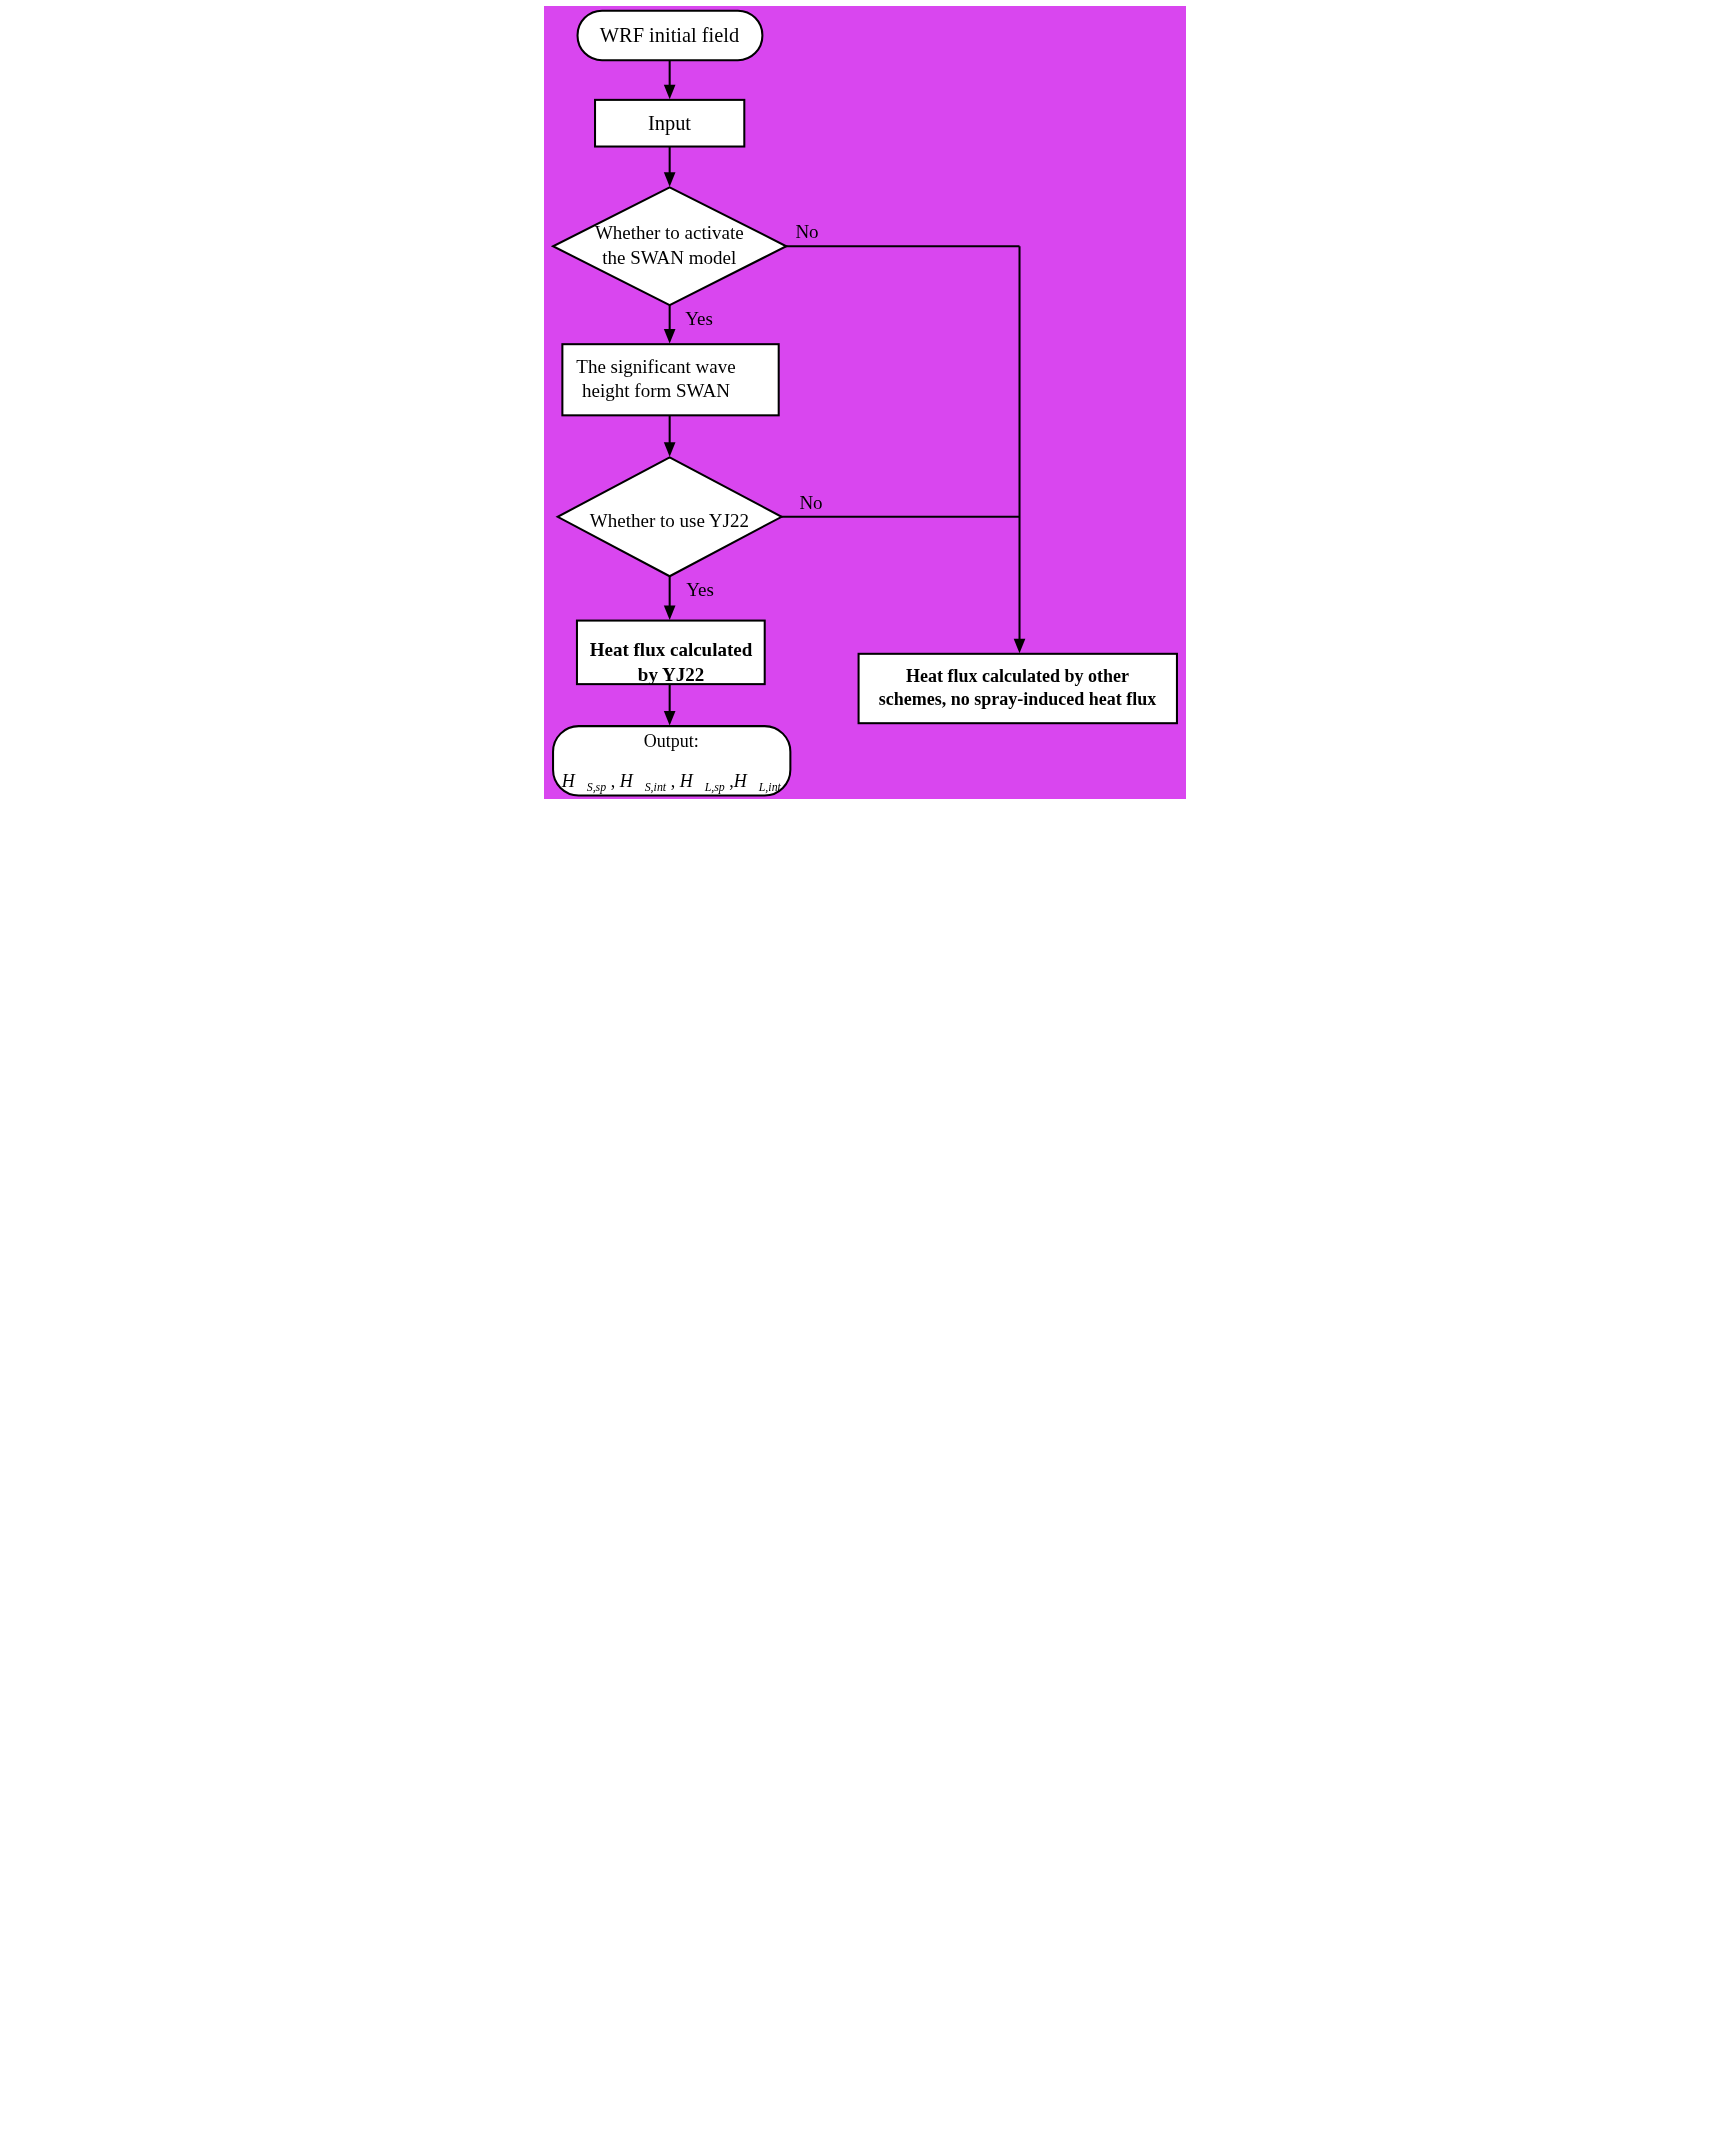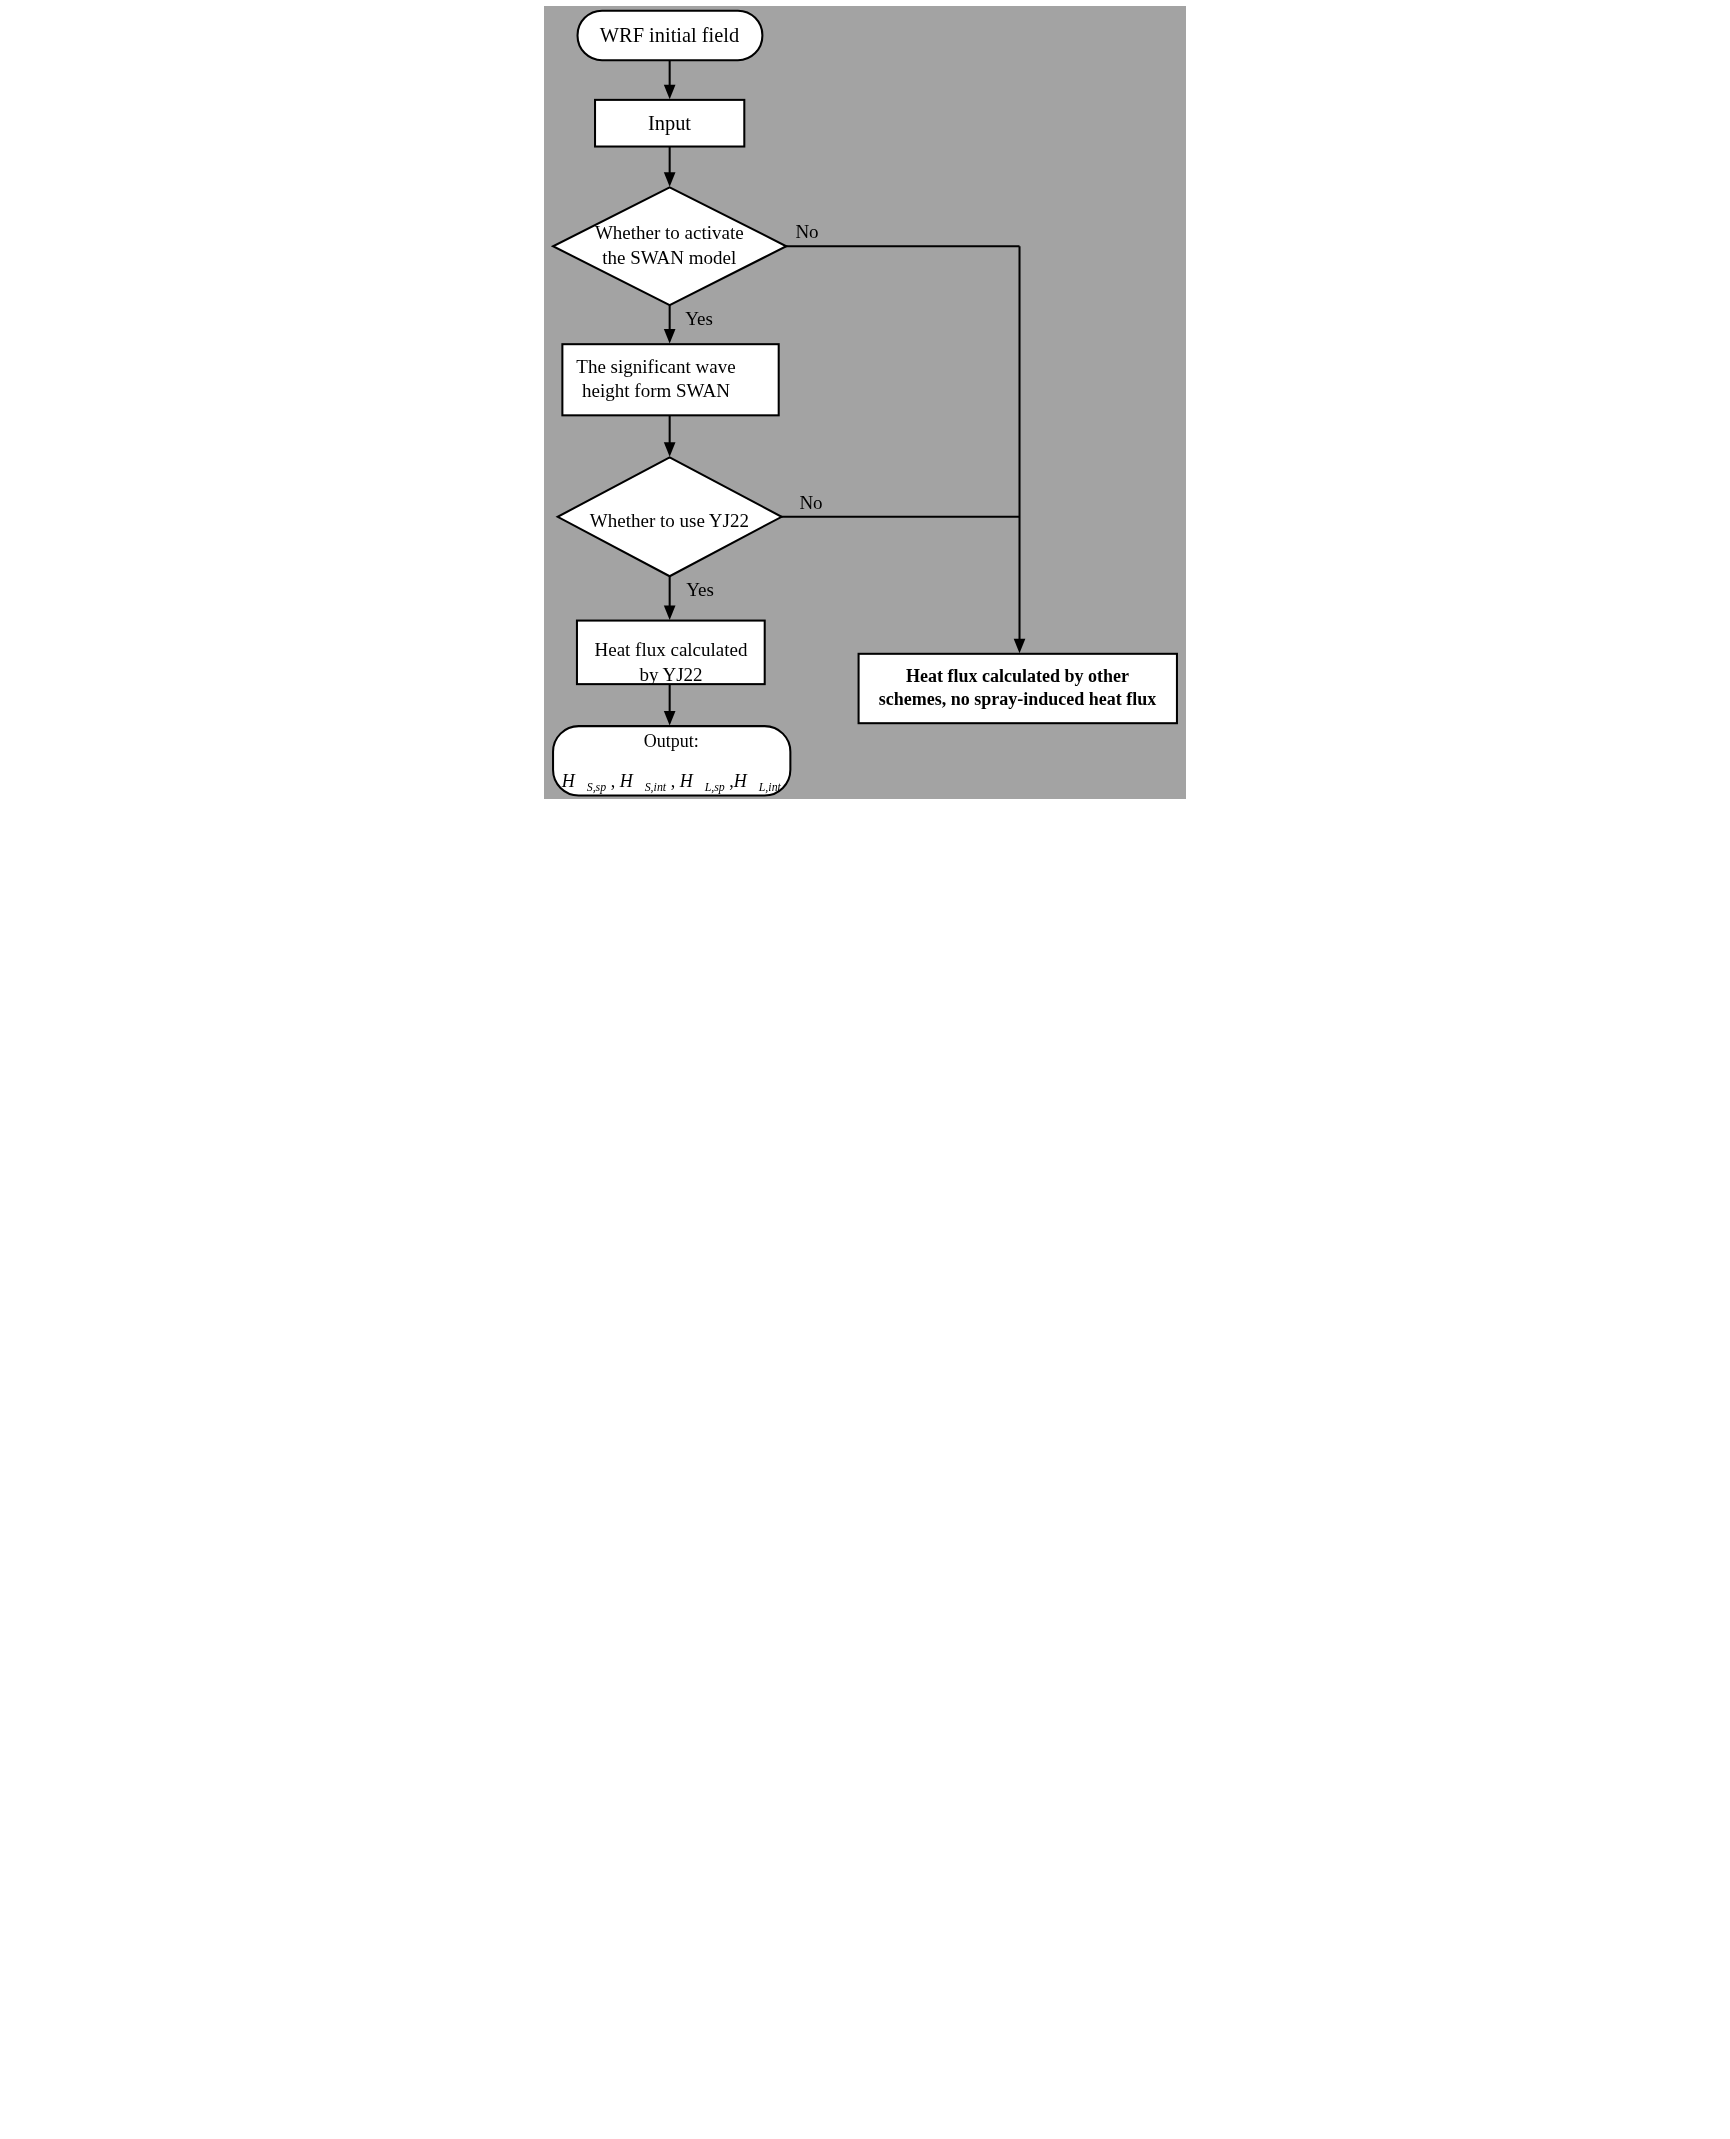--- a/index.html
+++ b/index.html
@@ -10,21 +10,21 @@
   }
   .page {
     width: 642px;
     margin: 0 auto;
     padding: 5.8px 0 17.5px 0;
   }
   .canvas {
     position: relative;
     width: 642px;
     height: 793px;
-    background: #a3a3a3;
+    background: #d946ef;
   }
   .canvas svg {
     position: absolute;
     left: 0;
     top: 0;
     width: 642px;
     height: 793px;
   }
   .node-label {
     position: absolute;
@@ -114,21 +114,21 @@
       <div>the SWAN model</div>
     </div>
 
     <div class="node-label fs-node" style="left:18px; top:338px; width:188px; height:71px;">
       <div>The significant wave</div>
       <div>height form SWAN</div>
     </div>
 
     <div class="node-label fs-node" style="left:13.4px; top:456px; width:224px; height:119px;text-align:center;">Whether to use YJ22</div>
 
-    <div class="node-label fs-node" style="left:33px; top:615px; width:188px; height:84px;">
+    <div class="node-label fs-node" style="left:33px; top:615px; width:188px; height:84px;font-weight:bold;">
       <div>Heat flux calculated</div>
       <div>by YJ22</div>
     </div>
 
     <div class="node-label fs-right" style="left:314px; top:648px; width:319px; height:69px;">
       <div>Heat flux calculated by other</div>
       <div>schemes, no spray-induced heat flux</div>
     </div>
 
     <div class="node-label" style="left:8.8px; top:721px; width:237px; height:69px;gap:16px;">

